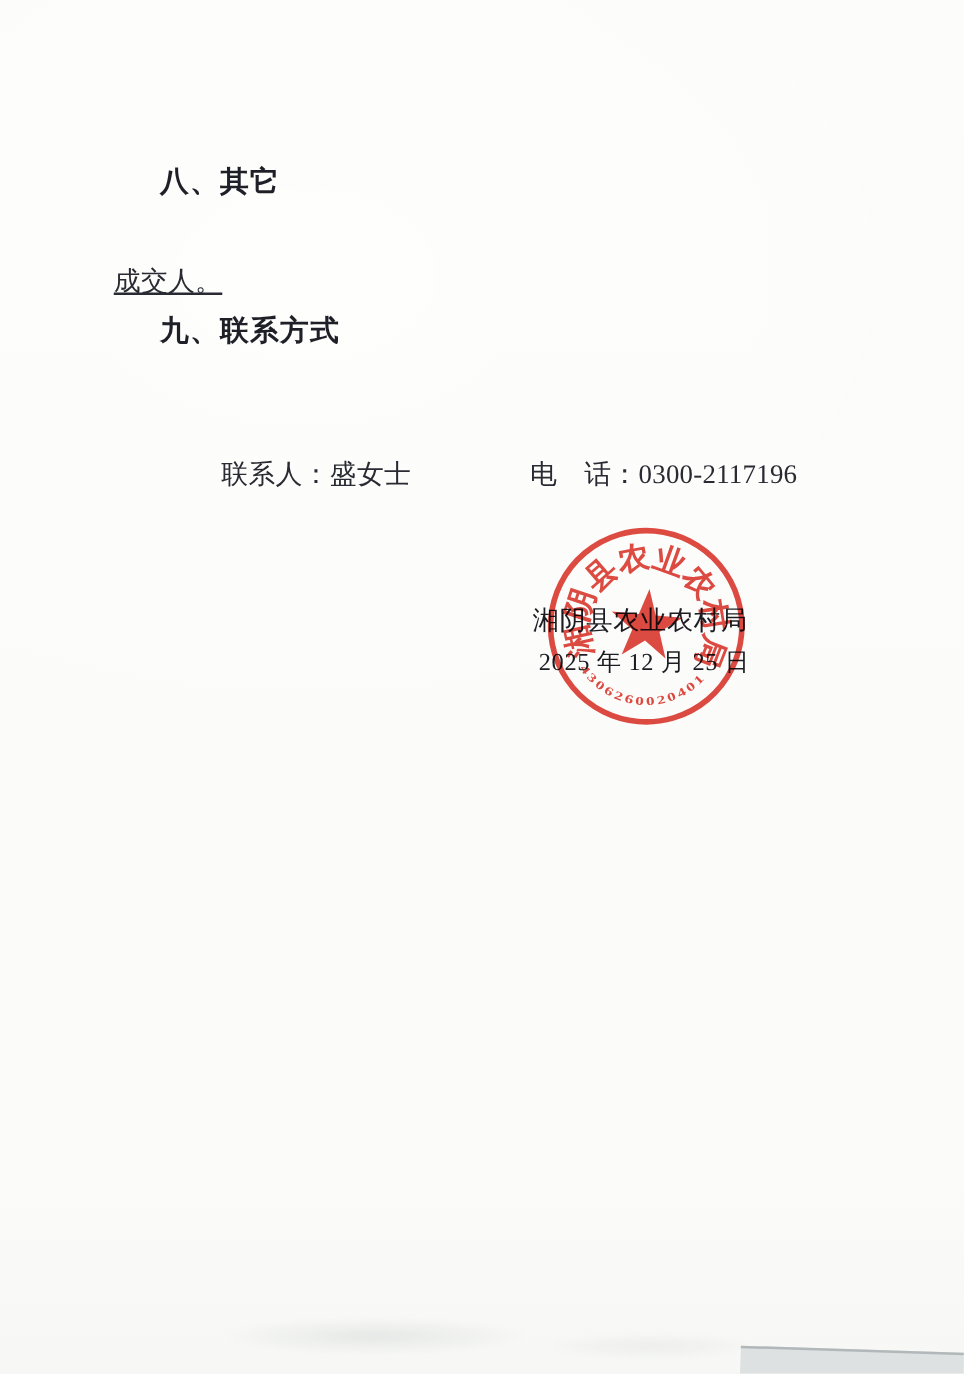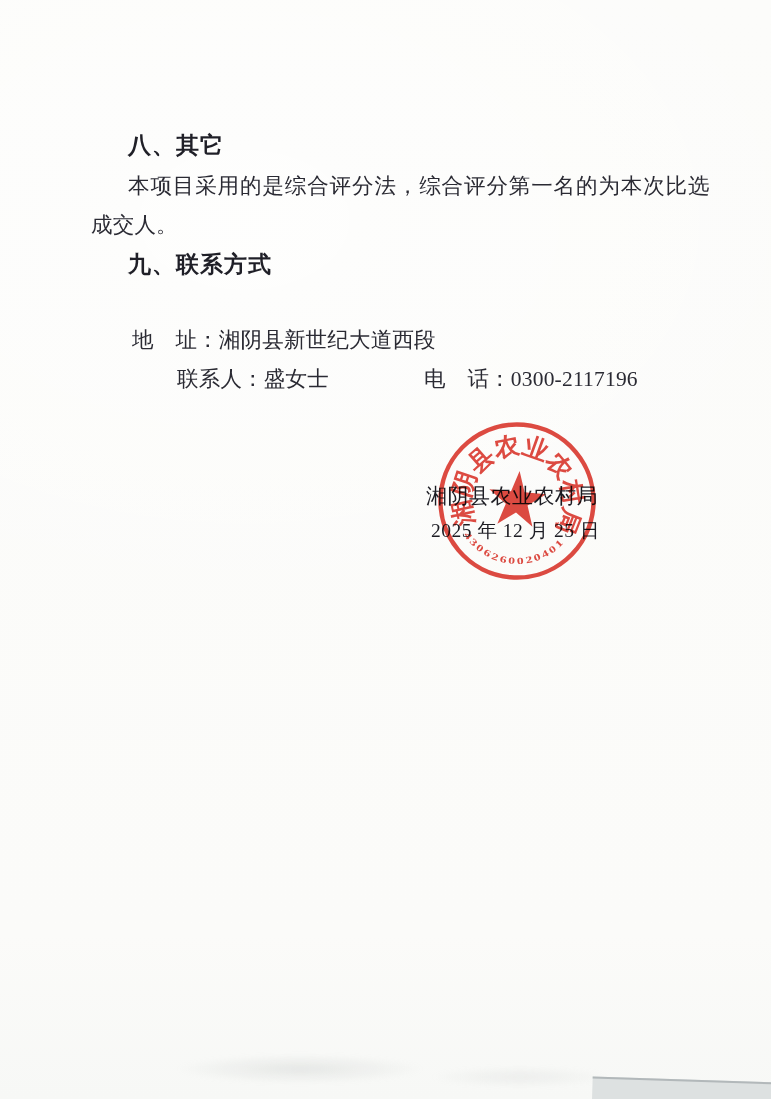--- a/index.html
+++ b/index.html
@@ -14,21 +14,21 @@
     overflow:hidden;
     font-family:"Liberation Serif","DejaVu Serif",serif;
     color:#26262e;
     padding-left:44px;
   }
   .line{position:absolute;white-space:nowrap;line-height:1;}
   .heading{font-weight:700;font-size:23px;letter-spacing:1px;color:#1f1f27;}
   .body-text{font-size:21.5px;letter-spacing:0.2px;color:#2a2a33;}
   .h8{left:128px;top:134px;}
   .para1{left:128px;top:176px;letter-spacing:0.9px;}
-  .para2{left:91px;top:215px;}
+  .para2{left:91px;top:215px;text-decoration:underline;}
   .h9{left:128px;top:253px;}
   .l-purchaser{left:132px;top:292px;}
   .l-address{left:132px;top:330px;}
   .l-contact{left:132px;top:369px;margin-left:45px;}
   .phone-part{position:absolute;left:247px;top:0;white-space:nowrap;}
 
   
   .sig-org{
     position:absolute;left:426px;top:486px;
     font-size:21px;letter-spacing:0.5px;color:#1c1c23;white-space:nowrap;line-height:1;
@@ -66,30 +66,26 @@
     filter:blur(2px);
   }
 </style>
 </head>
 <body>
 
 <div class="page">
 
   <div class="line heading h8">八、其它</div>
 
-  <div class="line body-text para1">本项目采用的是综合评分法，综合评分第一名的为本次比选</div>
 
   <div class="line body-text para2">成交人。</div>
 
   <div class="line heading h9">九、联系方式</div>
 
 
-  <div class="line body-text l-address">
-    <span>地　址：</span><span>湘阴县新世纪大道西段</span>
-  </div>
 
   <div class="line body-text l-contact">
     <span>联系人：</span><span>盛女士</span>
     <span class="phone-part">
       <span>电　话：</span><span>0300-2117196</span>
     </span>
   </div>
 
   <div class="sig-org">湘阴县农业农村局</div>
 

